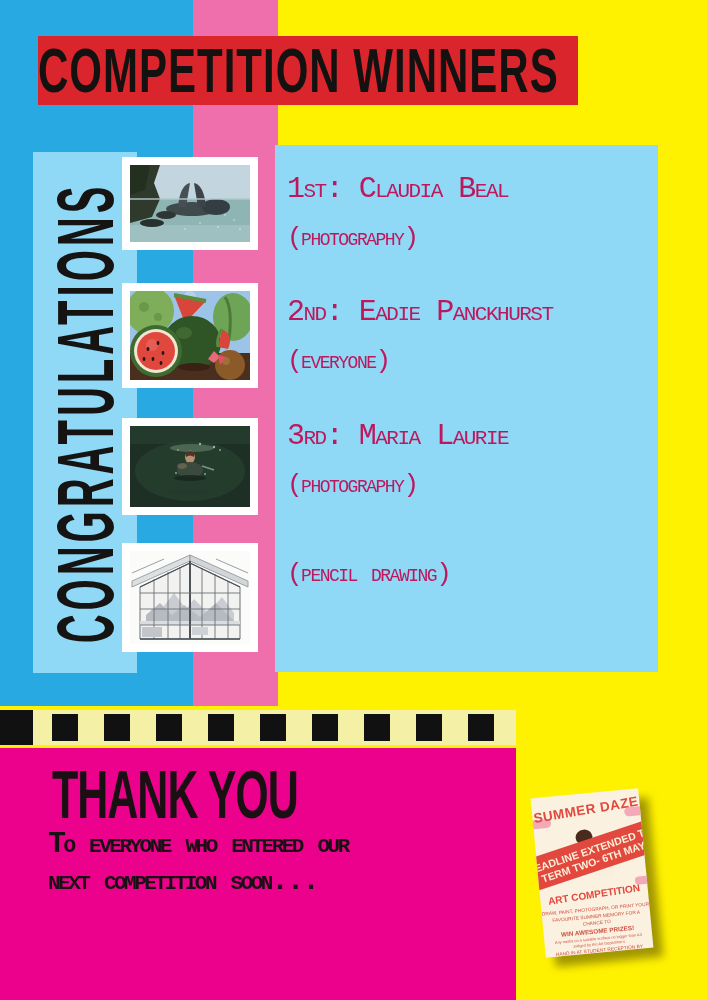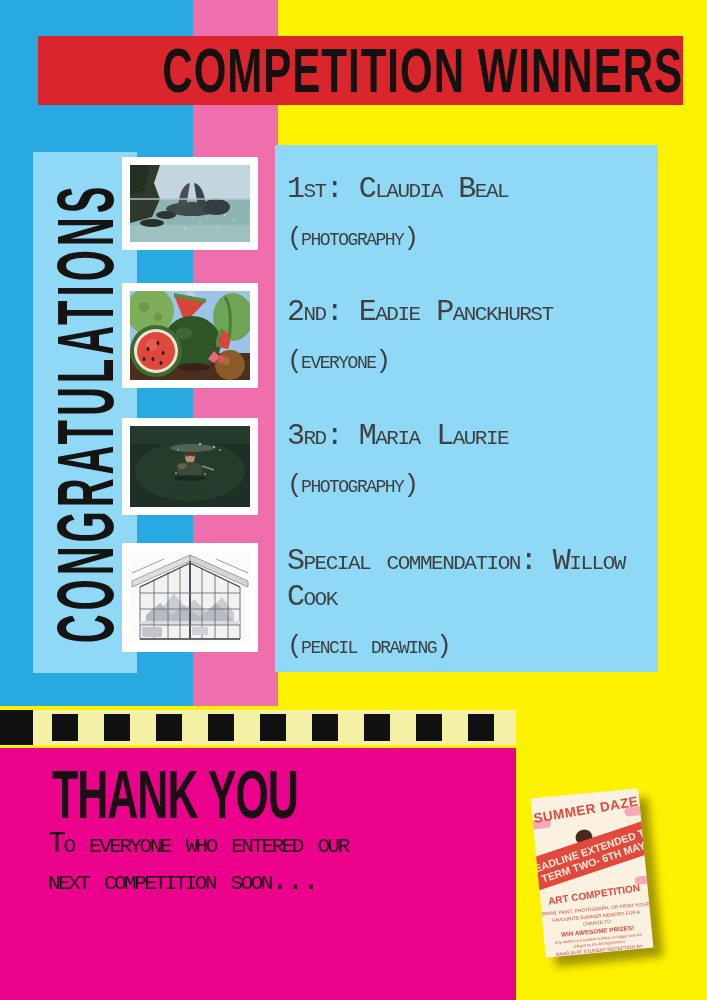--- a/index.html
+++ b/index.html
@@ -4,36 +4,36 @@
 <style>
   html,body{margin:0;padding:0;background:#888;}
   .page{position:relative;width:707px;height:1000px;overflow:hidden;background:#FFF200;
         font-family:"Liberation Sans",sans-serif;}
 
   
   .strip-cyan{position:absolute;left:0;top:0;width:193px;height:706px;background:#29A9E1;}
   .strip-pink{position:absolute;left:193px;top:0;width:85px;height:706px;background:#EF6FAD;}
 
   
-  .banner{position:absolute;left:38px;top:36px;width:645px;height:69px;background:#D9252B;
-          display:flex;align-items:center;justify-content:flex-end;}
+  .banner{position:absolute;left:38px;top:36px;width:540px;height:69px;background:#D9252B;
+          display:flex;align-items:center;justify-content:flex-start;}
   .banner .stamp{font-weight:900;font-size:42px;letter-spacing:1px;color:#141211;
           transform:scaleY(1.5);white-space:nowrap;}
 
   
   .congrats{position:absolute;left:33px;top:152px;width:104px;height:521px;background:#8FD8F6;}
   .congrats .rot{position:absolute;left:50%;top:50%;width:521px;height:104px;
           transform:translate(-50%,-50%) rotate(-90deg);
           display:flex;align-items:center;justify-content:center;}
   .congrats .stamp{font-weight:900;font-size:40px;letter-spacing:4px;color:#161412;line-height:1;
           display:inline-block;transform:scaleY(2.0);white-space:nowrap;}
 
   
   .panel{position:absolute;left:275px;top:145px;width:383px;height:527px;background:#8FD8F6;}
-  .tw{font-family:"Liberation Mono",monospace;font-variant:small-caps;color:#404040;}
+  .tw{font-family:"Liberation Mono",monospace;font-variant:small-caps;color:#be185d;}
   .entry{position:absolute;left:12px;width:360px;}
   .entry .w-title{font-size:30px;letter-spacing:-1.5px;line-height:36px;}
   .entry .w-cat{font-size:26px;letter-spacing:-1.5px;line-height:30px;margin-top:16px;}
   .e0{top:26px}.e1{top:149px}.e2{top:273px}.e3{top:398px}
 
   
   .frame{position:absolute;background:#FFFFFF;box-sizing:border-box;padding:8px;}
   .f1{left:122px;top:157px;width:136px;height:93px;}
   .f2{left:122px;top:283px;width:136px;height:105px;}
   .f3{left:122px;top:418px;width:136px;height:97px;}
@@ -41,21 +41,21 @@
   .frame svg{display:block;width:100%;height:100%;}
 
   
   .checker{position:absolute;left:0;top:710px;width:516px;height:35px;background:#F4F0A6;}
   .checker .start{position:absolute;left:0;top:0;width:33px;height:100%;background:#111;}
   .checker .squares{position:absolute;left:52px;top:4px;bottom:4px;right:0;
           background:repeating-linear-gradient(90deg,#111 0 26px,transparent 26px 52px);}
 
   
   .thanks{position:absolute;left:0;top:748px;width:516px;height:252px;background:#EC018C;}
-  .thanks-body{position:absolute;left:48px;top:826px;width:465px;}
+  .thanks-body{position:absolute;left:48px;top:826px;width:465px;font-weight:bold;}
   .thanks-body .line{font-size:30px;letter-spacing:-2.5px;line-height:37px;color:#1A1014;}
 
   
   .mini{position:absolute;left:538px;top:793px;width:108px;height:160px;background:#FBF1E1;
         transform:rotate(-5.5deg);box-shadow:9px 10px 8px rgba(70,60,5,0.5);overflow:hidden;}
   .mp-cloud{position:absolute;background:#F2A9B8;border-radius:12px;}
   .mp-title{position:absolute;left:0;top:9px;width:100%;text-align:center;color:#E2483D;
         font-weight:900;font-size:13.5px;letter-spacing:0.5px;transform:rotate(-4deg);}
   .mp-circle{position:absolute;left:17px;top:24px;width:76px;height:76px;border-radius:50%;
         background:repeating-conic-gradient(from 10deg,#F5A25B 0 18deg,#E8604B 18 36deg,#F08A6A 36 54deg);}
@@ -99,21 +99,20 @@
     </div>
     <div class="entry e1 tw">
       <div class="w-title">2nd: Eadie Panckhurst</div>
       <div class="w-cat">(everyone)</div>
     </div>
     <div class="entry e2 tw">
       <div class="w-title">3rd: Maria Laurie</div>
       <div class="w-cat">(photography)</div>
     </div>
     <div class="entry e3 tw">
-      <div class="w-title">Special commendation: Willow Cook</div>
       <div class="w-cat">(pencil drawing)</div>
     </div>
   </div>
 
   <div class="frame f1">
     <svg viewBox="0 0 120 77" preserveAspectRatio="none">
       <rect x="0" y="0" width="120" height="34" fill="#C3D5DE"></rect>
       <rect x="0" y="34" width="120" height="43" fill="#8FB4B4"></rect>
       <rect x="0" y="60" width="120" height="17" fill="#9FC0C0"></rect>
       <polygon points="0,0 30,0 24,18 30,34 22,52 0,58" fill="#2F3A2C"></polygon>

